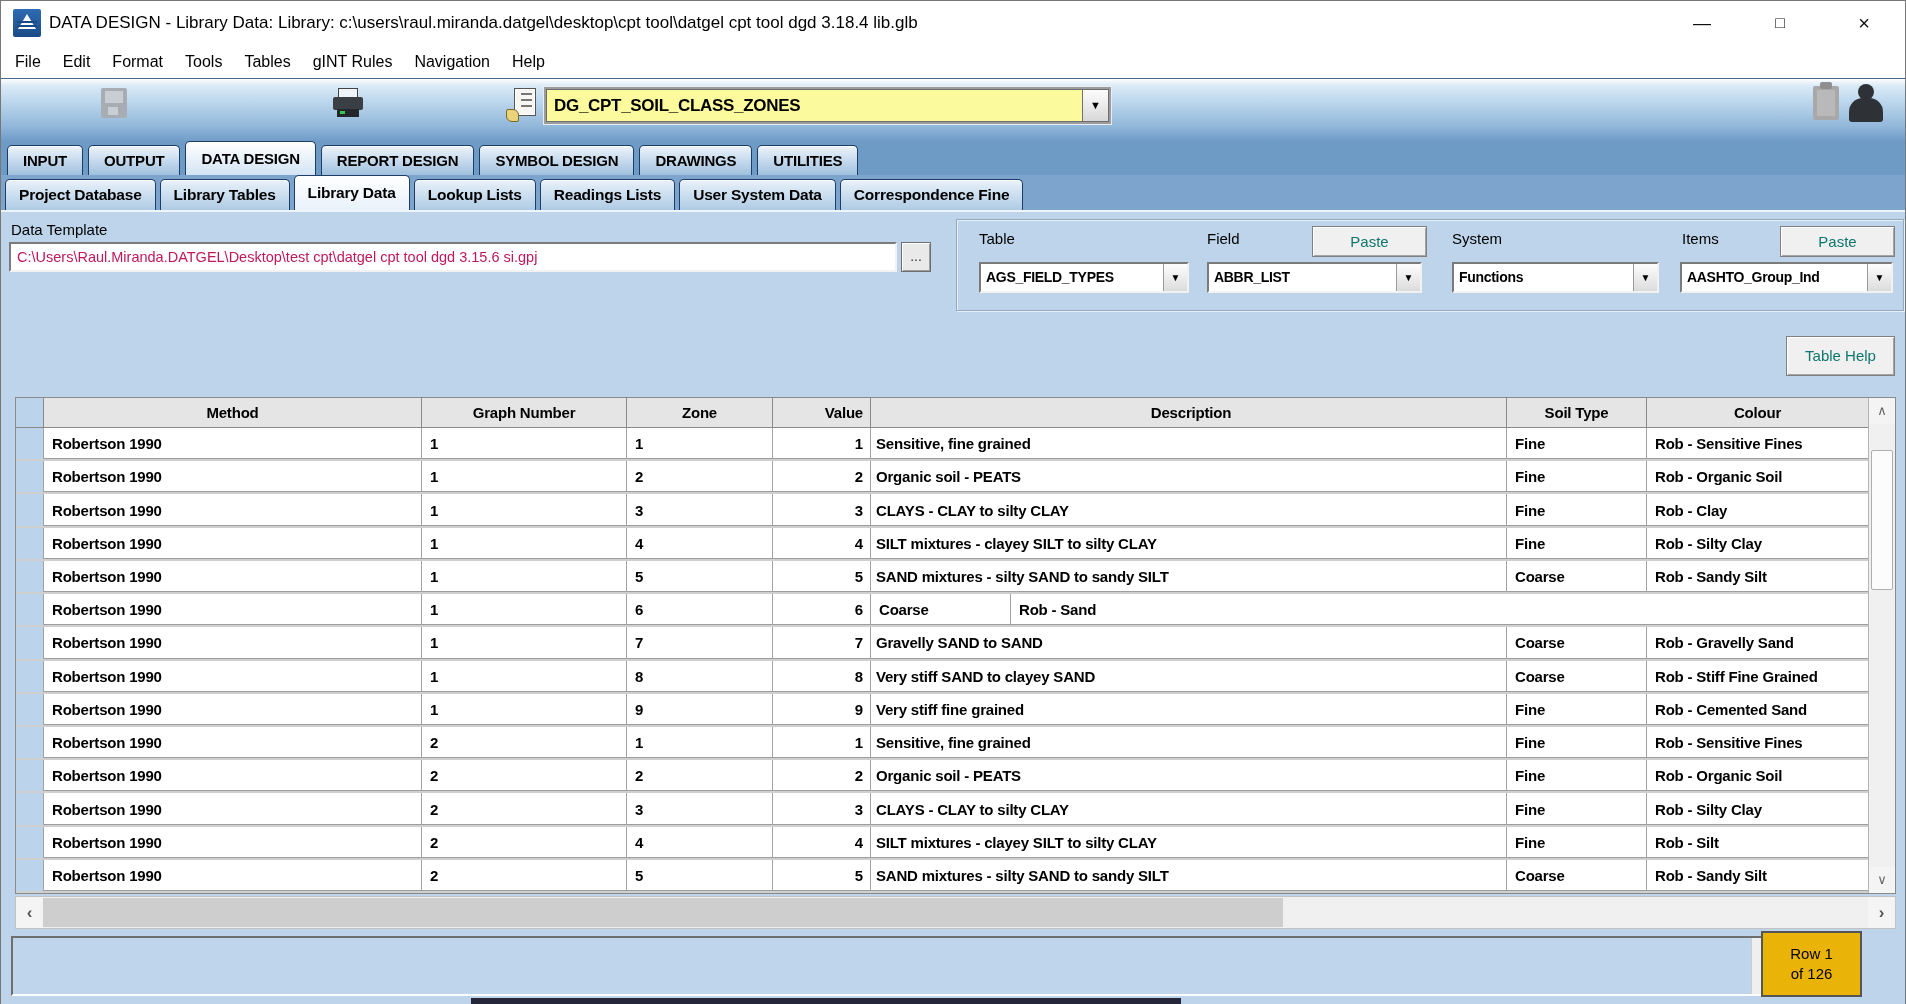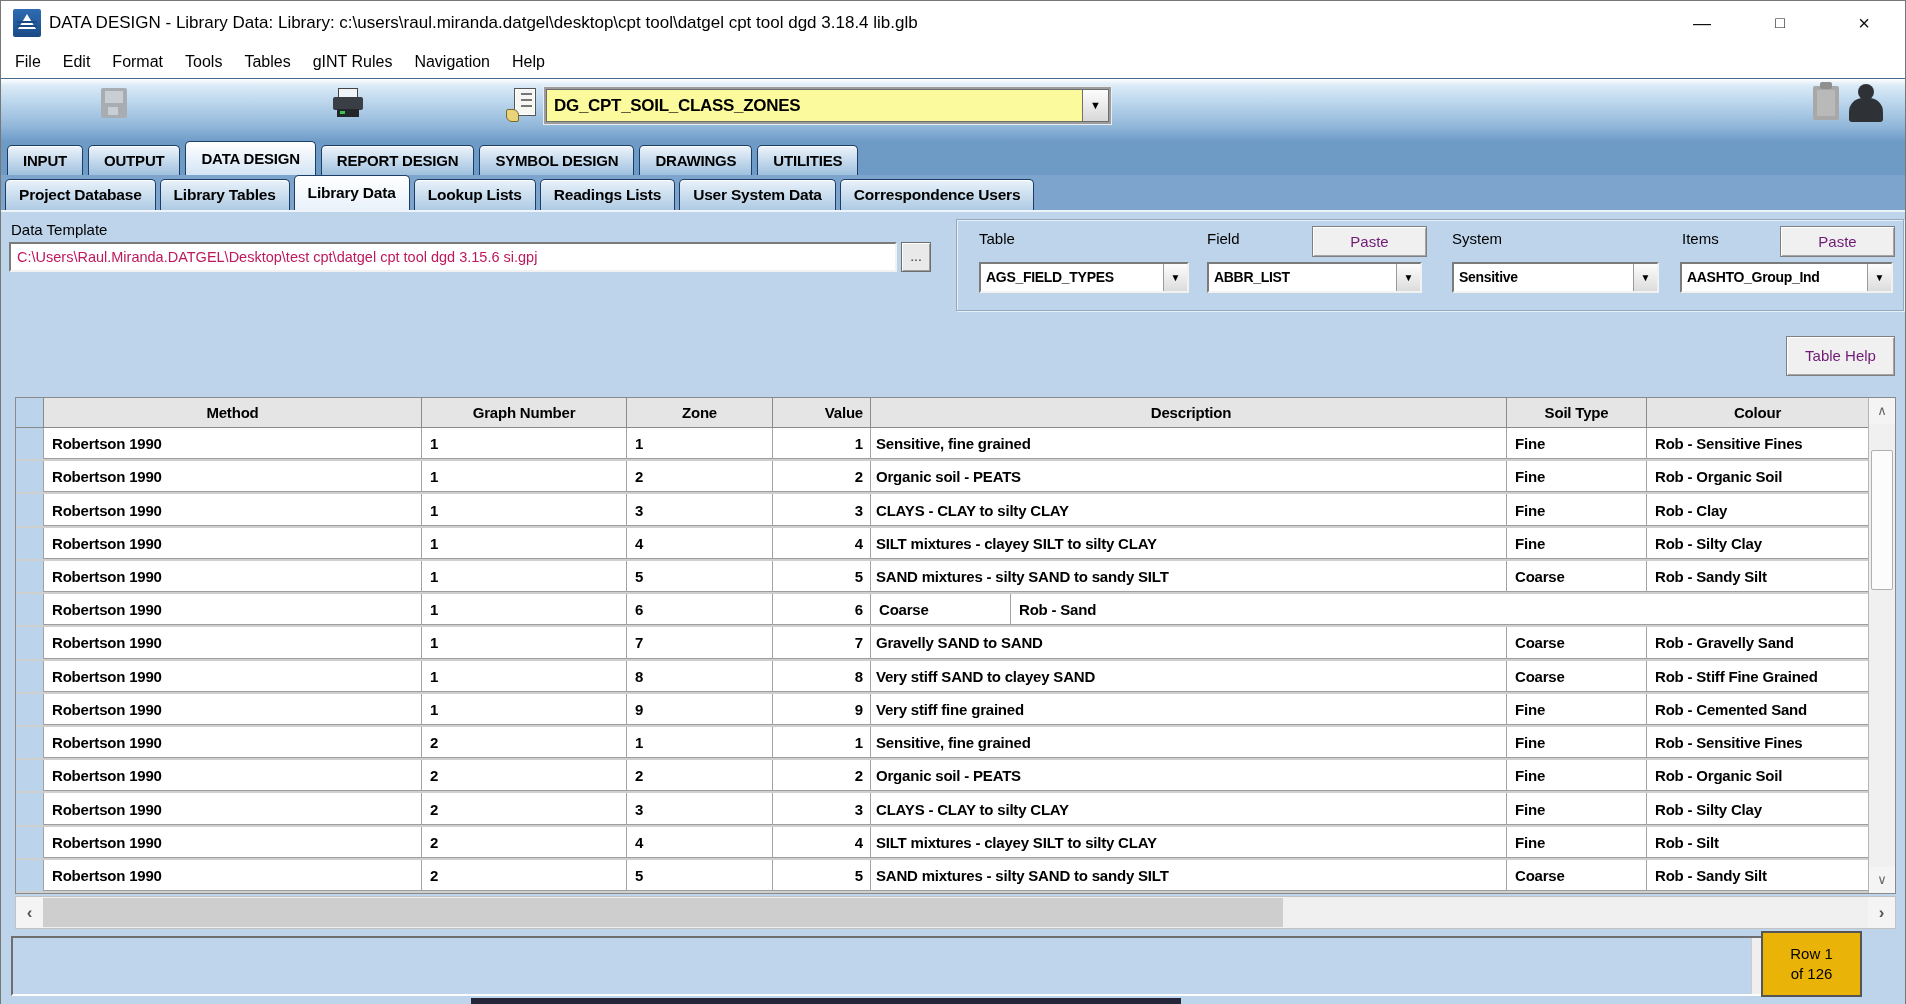--- a/index.html
+++ b/index.html
@@ -86,21 +86,21 @@
     border:1px solid #93a9bf; box-shadow:inset 1px 1px 0 #e7eff7, 1px 1px 0 #e7eff7; }
   .gb-label { position:absolute; top:10px; font-size:15px; }
   .combo { position:absolute; top:42px; height:31px; display:flex;
     border:2px solid; border-color:#7b7b7b #f2f2f2 #f2f2f2 #7b7b7b; background:#fff; }
   .combo .cb-text { flex:1; font-size:14px; font-weight:bold; letter-spacing:-0.3px;
     line-height:27px; padding-left:5px; white-space:nowrap; overflow:hidden; }
   .combo .cb-btn { width:24px; background:linear-gradient(180deg,#fdfdfd,#dcdcdc);
     border-left:1px solid #9a9a9a; text-align:center; line-height:27px; font-size:10px; }
   .btn { background:#f0f0f0; border:1px solid #808080;
     box-shadow:inset 1px 1px 0 #fff, inset -1px -1px 0 #a5a5a5;
-    font-size:15px; text-align:center; color:#701a75; }
+    font-size:15px; text-align:center; color:#0f766e; }
   .paste-btn { position:absolute; top:6px; width:115px; height:31px; line-height:29px; }
   .tablehelp-btn { position:absolute; left:1785px; top:124px; width:109px; height:40px; line-height:38px; }
   
   .grid { position:absolute; left:14px; top:185px; width:1881px; height:497px;
     border:1px solid #8a8a8a; background:#fff; }
   .grid-header { display:flex; height:30px; background:#e5e5e5; border-bottom:1px solid #8a8a8a; }
   .hcell { flex:none; display:flex; align-items:center; justify-content:center;
     font-size:15px; font-weight:bold; letter-spacing:-0.2px; border-right:1px solid #8a8a8a;
     white-space:nowrap; overflow:hidden; }
   .grid-body { position:absolute; top:30px; left:0; right:27px; bottom:0; display:flex; flex-direction:column; }
@@ -196,21 +196,21 @@
       <div class="tab1">DRAWINGS</div>
       <div class="tab1">UTILITIES</div>
     </div>
   <div class="tabstrip2">
       <div class="tab2">Project Database</div>
       <div class="tab2">Library Tables</div>
       <div class="tab2 active">Library Data</div>
       <div class="tab2">Lookup Lists</div>
       <div class="tab2">Readings Lists</div>
       <div class="tab2">User System Data</div>
-      <div class="tab2">Correspondence Users</div>
+      <div class="tab2">Correspondence Fine</div>
     </div>
 
   <div class="content">
 
     <div class="dt-label">Data Template</div>
     <div class="dt-input">C:\Users\Raul.Miranda.DATGEL\Desktop\test cpt\datgel cpt tool dgd 3.15.6 si.gpj</div>
     <div class="dt-browse">...</div>
 
     <div class="groupbox">
       <div class="gb-label" style="left:22px">Table</div>
@@ -219,21 +219,21 @@
         <div class="cb-btn">▼</div>
       </div>
       <div class="gb-label" style="left:250px">Field</div>
       <div class="btn paste-btn" style="left:355px">Paste</div>
       <div class="combo" style="left:250px;width:215px">
         <div class="cb-text">ABBR_LIST</div>
         <div class="cb-btn">▼</div>
       </div>
       <div class="gb-label" style="left:495px">System</div>
       <div class="combo" style="left:495px;width:207px">
-        <div class="cb-text">Sensitive</div>
+        <div class="cb-text">Functions</div>
         <div class="cb-btn">▼</div>
       </div>
       <div class="gb-label" style="left:725px">Items</div>
       <div class="btn paste-btn" style="left:823px">Paste</div>
       <div class="combo" style="left:723px;width:213px">
         <div class="cb-text">AASHTO_Group_Ind</div>
         <div class="cb-btn">▼</div>
       </div>
     </div>
 

